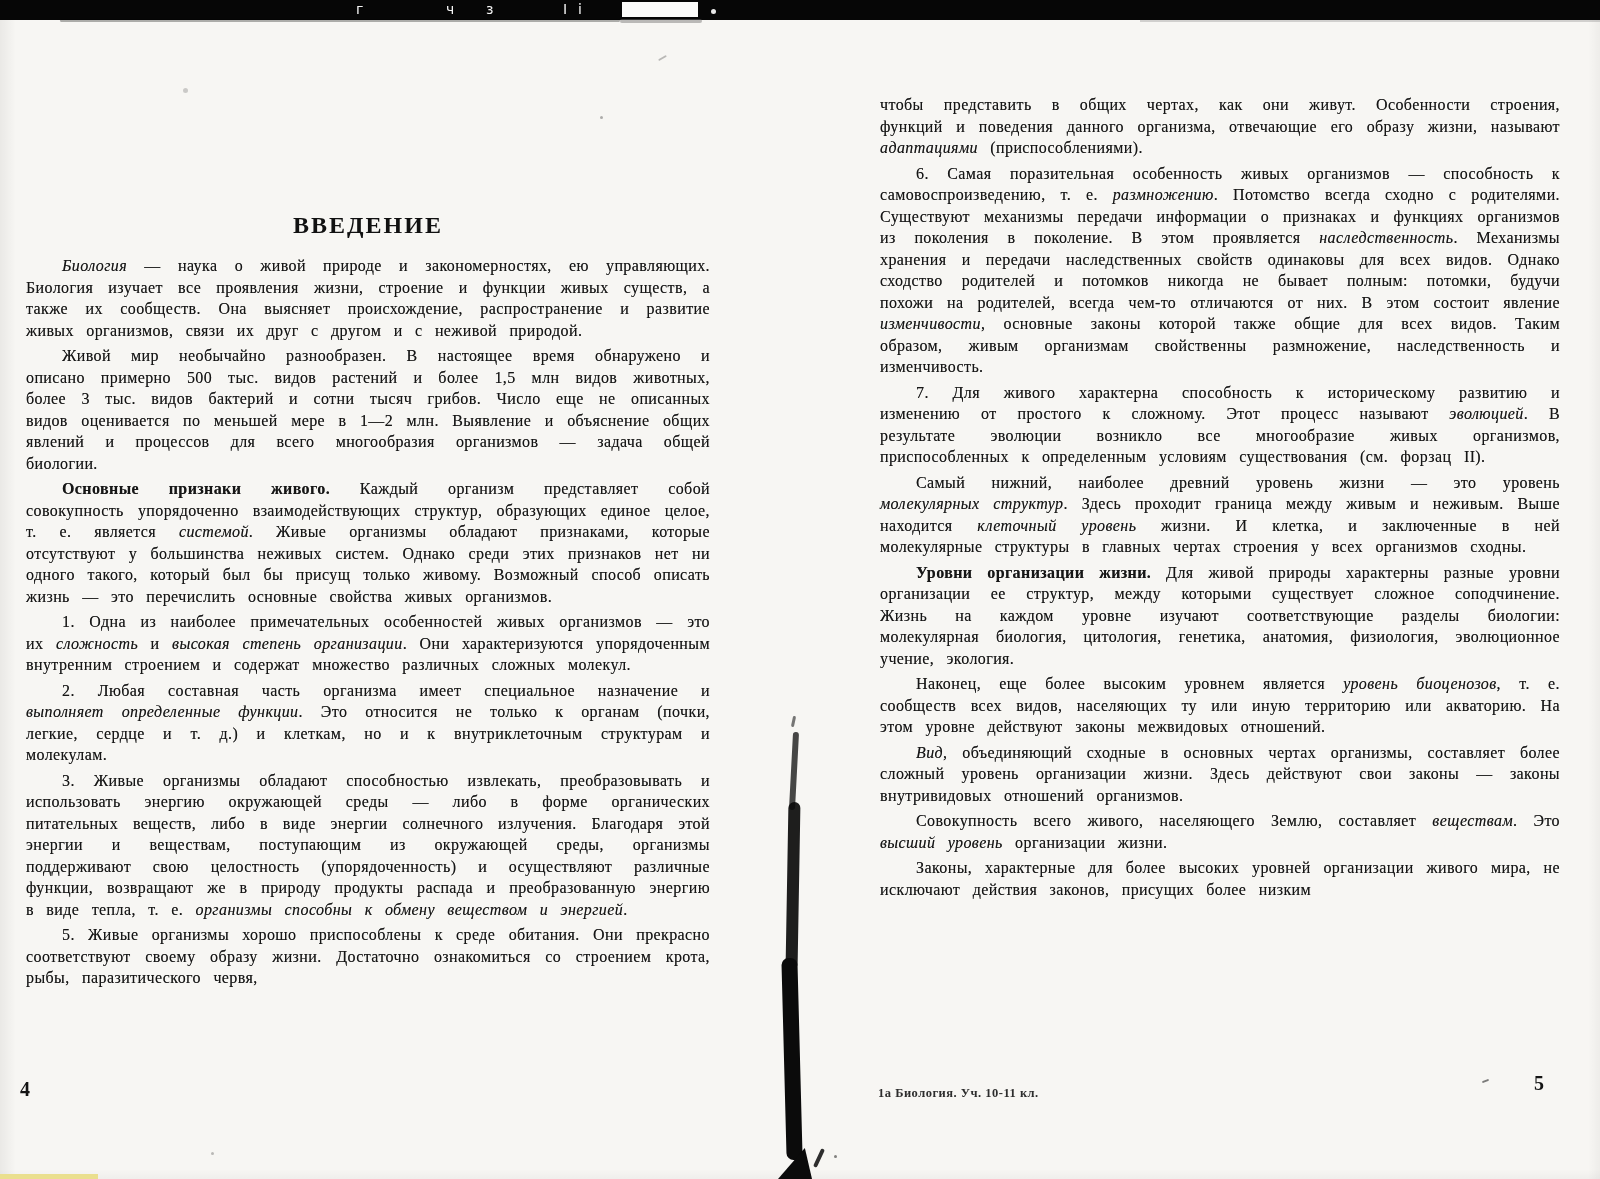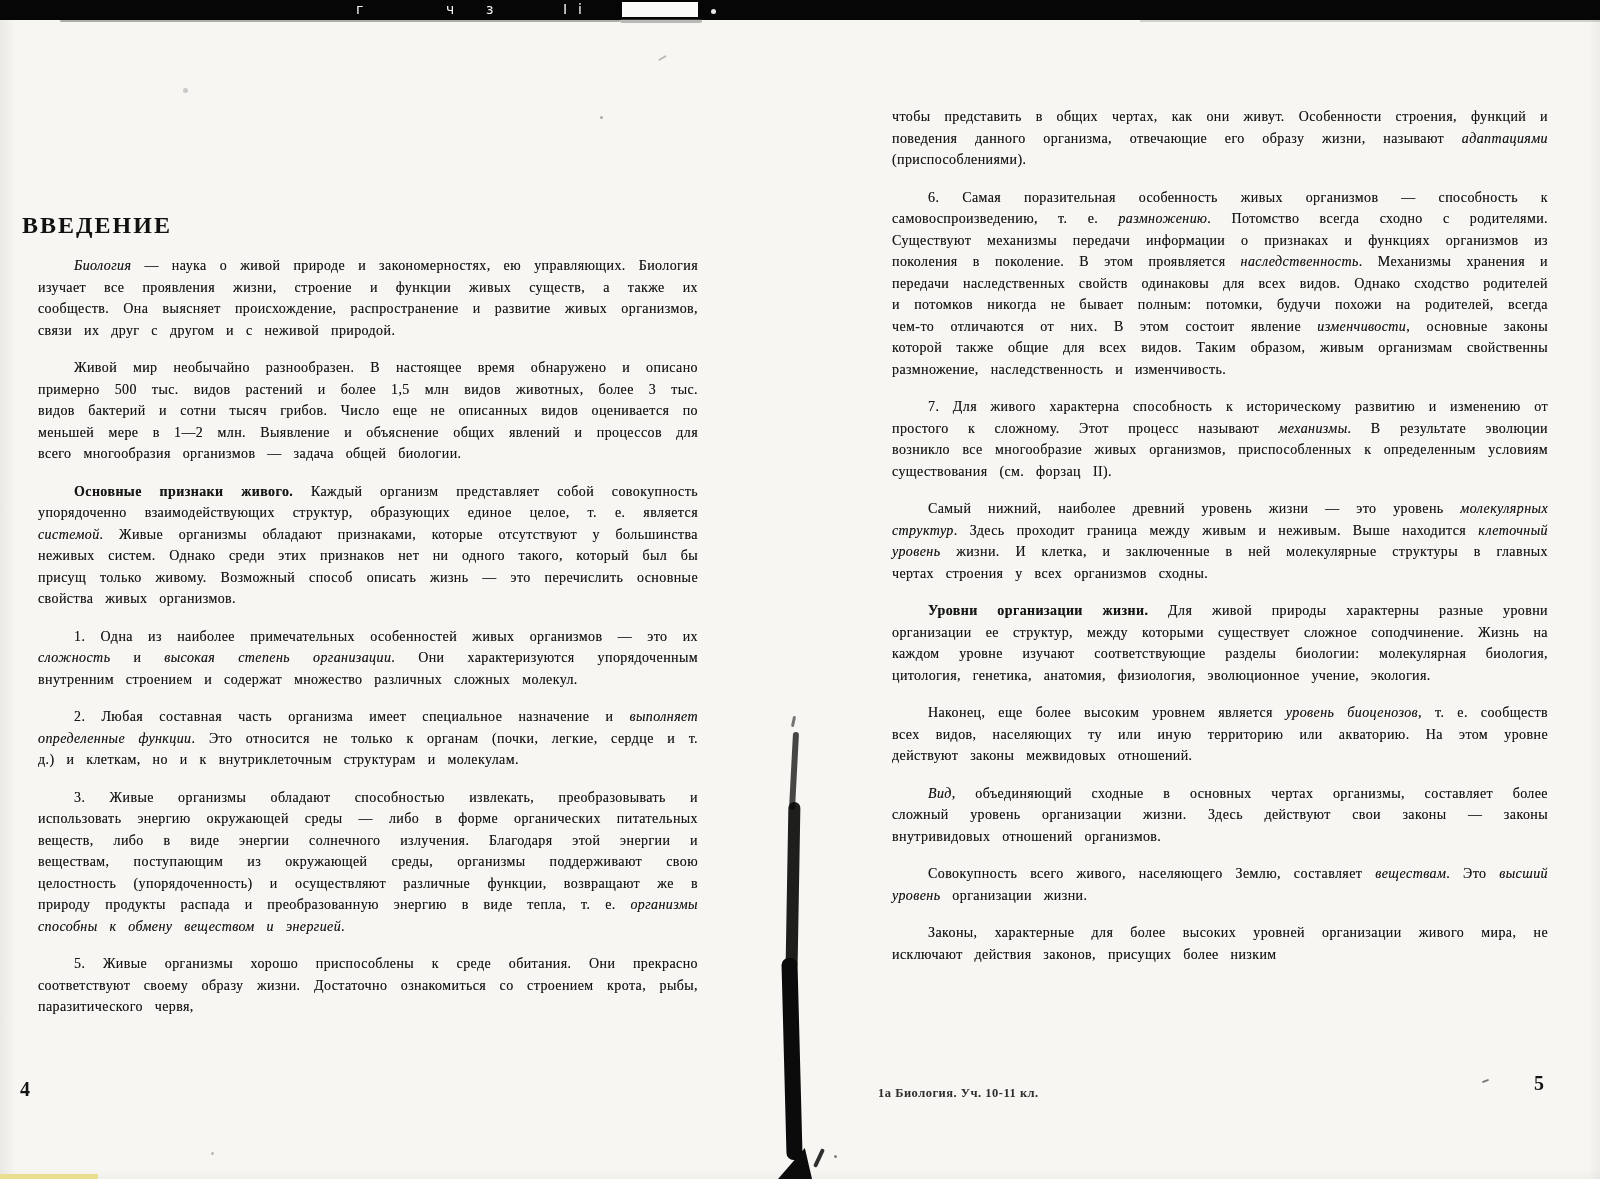--- a/index.html
+++ b/index.html
@@ -22,26 +22,26 @@
   .bsmudge{position:absolute;background:#000;}
   .bs1{left:60px;top:19px;width:560px;height:3px;opacity:.3;border-radius:2px;}
   .bs2{left:620px;top:19px;width:82px;height:4px;opacity:.45;background:#6e6e6e;border-radius:2px;}
   .bs3{left:1140px;top:20px;width:460px;height:2px;opacity:.35;background:#8a8a8a;}
 
   
   .page{position:absolute;}
   .page-left{left:22px;top:212px;width:692px;}
   .page-right{left:876px;top:90px;width:688px;}
   .title{
-    margin:0 0 16px 0;text-align:left;font-size:24px;font-weight:700;
+    margin:0 0 16px 0;text-align:center;font-size:24px;font-weight:700;
     letter-spacing:2px;color:#111;
   }
   .body p{
-    margin:16px;text-align:justify;text-indent:36px;
-    font-size:14px;line-height:21.5px;letter-spacing:.4px;word-spacing:8px;
+    margin:4px;text-align:justify;text-indent:36px;
+    font-size:16px;line-height:21.5px;letter-spacing:.4px;word-spacing:8px;
     text-shadow:0 0 .4px rgba(0,0,0,.5);
   }
   .body p.no-indent{text-indent:0;}
   .body .it{font-style:italic;}
   .body .bd{font-weight:700;}
 
   .pageno{position:absolute;font-size:20px;font-weight:700;color:#141414;}
   .pageno-left{left:20px;top:1078px;}
   .pageno-right{left:1534px;top:1072px;}
   .footer-sig{position:absolute;left:878px;top:1086px;font-size:12.5px;letter-spacing:.5px;color:#2d2d2d;font-weight:bold;}
@@ -99,21 +99,21 @@
       <p><span>2. Любая составная часть организма имеет специальное назначение и </span><span class="it">выполняет определенные функции</span><span>. Это относится не только к органам (почки, легкие, сердце и т. д.) и клеткам, но и к внутриклеточным структурам и молекулам.</span></p>
       <p><span>3. Живые организмы обладают способностью извлекать, преобразовывать и использовать энергию окружающей среды — либо в форме органических питательных веществ, либо в виде энергии солнечного излучения. Благодаря этой энергии и веществам, поступающим из окружающей среды, организмы поддерживают свою целостность (упорядоченность) и осуществляют различные функции, возвращают же в природу продукты распада и преобразованную энергию в виде тепла, т. е. </span><span class="it">организмы способны к обмену веществом и энергией</span><span>.</span></p>
       <p><span>5. Живые организмы хорошо приспособлены к среде обитания. Они прекрасно соответствуют своему образу жизни. Достаточно ознакомиться со строением крота, рыбы, паразитического червя,</span></p>
     </div>
 </section>
 
 <section class="page page-right">
   <div class="body">
       <p class="no-indent"><span>чтобы представить в общих чертах, как они живут. Особенности строения, функций и поведения данного организма, отвечающие его образу жизни, называют </span><span class="it">адаптациями</span><span> (приспособлениями).</span></p>
       <p><span>6. Самая поразительная особенность живых организмов — способность к самовоспроизведению, т. е. </span><span class="it">размножению</span><span>. Потомство всегда сходно с родителями. Существуют механизмы передачи информации о признаках и функциях организмов из поколения в поколение. В этом проявляется </span><span class="it">наследственность</span><span>. Механизмы хранения и передачи наследственных свойств одинаковы для всех видов. Однако сходство родителей и потомков никогда не бывает полным: потомки, будучи похожи на родителей, всегда чем-то отличаются от них. В этом состоит явление </span><span class="it">изменчивости</span><span>, основные законы которой также общие для всех видов. Таким образом, живым организмам свойственны размножение, наследственность и изменчивость.</span></p>
-      <p><span>7. Для живого характерна способность к историческому развитию и изменению от простого к сложному. Этот процесс называют </span><span class="it">механизмы</span><span>. В результате эволюции возникло все многообразие живых организмов, приспособленных к определенным условиям существования (см. форзац II).</span></p>
+      <p><span>7. Для живого характерна способность к историческому развитию и изменению от простого к сложному. Этот процесс называют </span><span class="it">эволюцией</span><span>. В результате эволюции возникло все многообразие живых организмов, приспособленных к определенным условиям существования (см. форзац II).</span></p>
       <p><span>Самый нижний, наиболее древний уровень жизни — это уровень </span><span class="it">молекулярных структур</span><span>. Здесь проходит граница между живым и неживым. Выше находится </span><span class="it">клеточный уровень</span><span> жизни. И клетка, и заключенные в ней молекулярные структуры в главных чертах строения у всех организмов сходны.</span></p>
       <p><span class="bd">Уровни организации жизни. </span><span>Для живой природы характерны разные уровни организации ее структур, между которыми существует сложное соподчинение. Жизнь на каждом уровне изучают соответствующие разделы биологии: молекулярная биология, цитология, генетика, анатомия, физиология, эволюционное учение, экология.</span></p>
       <p><span>Наконец, еще более высоким уровнем является </span><span class="it">уровень биоценозов</span><span>, т. е. сообществ всех видов, населяющих ту или иную территорию или акваторию. На этом уровне действуют законы межвидовых отношений.</span></p>
       <p><span class="it">Вид</span><span>, объединяющий сходные в основных чертах организмы, составляет более сложный уровень организации жизни. Здесь действуют свои законы — законы внутривидовых отношений организмов.</span></p>
       <p><span>Совокупность всего живого, населяющего Землю, составляет </span><span class="it">веществам</span><span>. Это </span><span class="it">высший уровень</span><span> организации жизни.</span></p>
       <p><span>Законы, характерные для более высоких уровней организации живого мира, не исключают действия законов, присущих более низким</span></p>
     </div>
 </section>
 
 <div class="pageno pageno-left">4</div>

